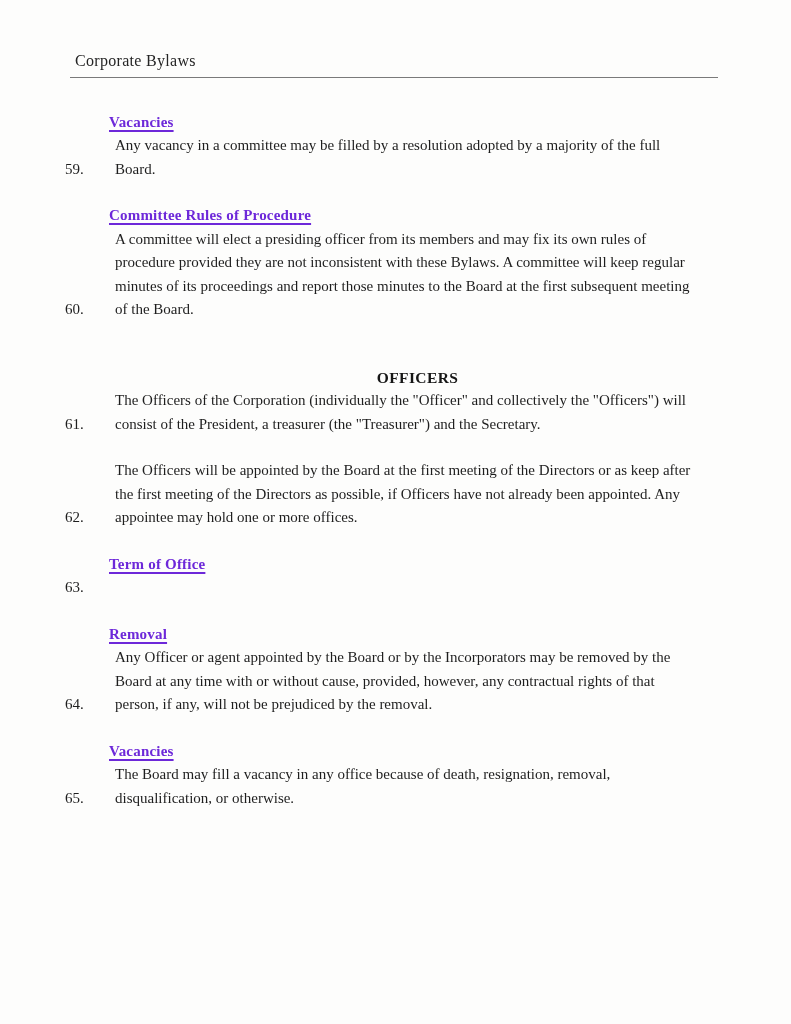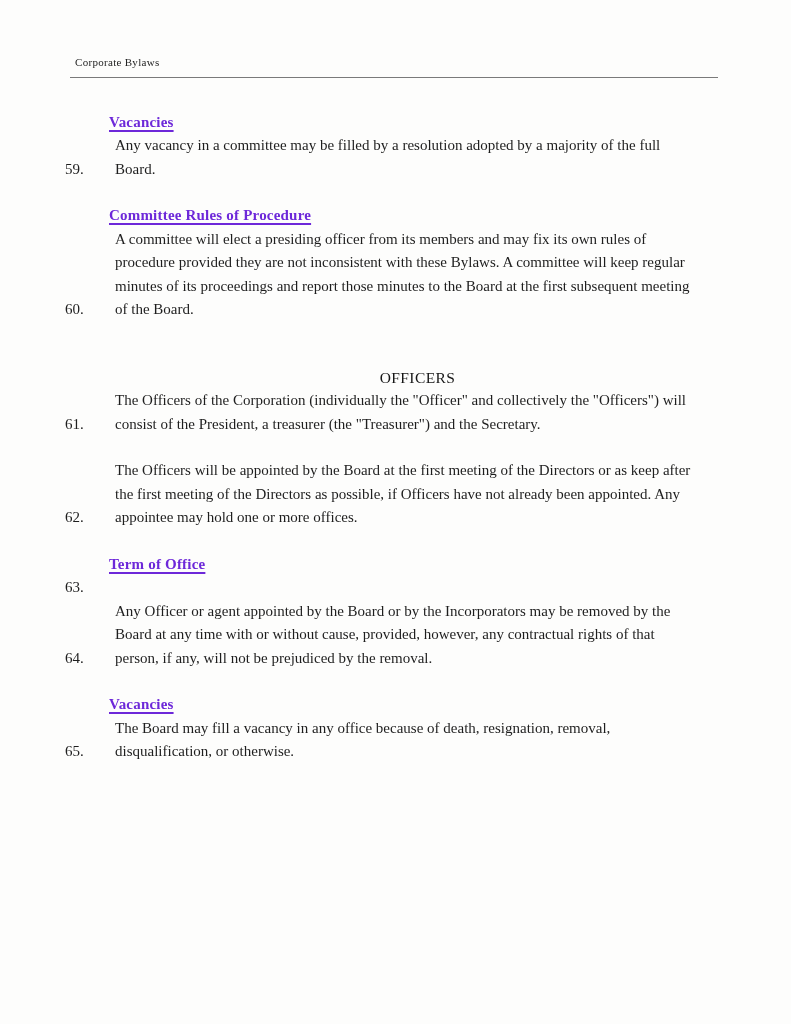--- a/index.html
+++ b/index.html
@@ -20,42 +20,42 @@
     overflow: hidden;
   }
   .doc-header {
     margin: 50px 73px 0 70px;
     border-bottom: 1.6px solid #7a7a7a;
     padding-bottom: 3px;
   }
   .doc-header-title {
     display: inline-block;
     margin-left: 5px;
-    font-size: 11px;
+    font-size: 16px;
     line-height: 18px;
     letter-spacing: 0.3px;
     color: #252525;
   }
   .content {
     margin-left: 65px;
     width: 655px;
   }
   .section-heading {
     margin-left: 44px;
     font-weight: bold;
     text-decoration: underline;
     text-decoration-thickness: 1.8px;
     text-underline-offset: 3px;
     color: #6d28d9;
     letter-spacing: 0.2px;
   }
   .center-heading {
     margin-left: 50px;
     text-align: center;
-    font-weight: normal;
+    font-weight: bold;
     font-size: 15.5px;
     color: #161616;
     letter-spacing: 0.4px;
   }
   .bylaw-item { display: flex; align-items: flex-end; }
   .item-number { flex: 0 0 50px; }
   .item-text { white-space: pre-line; }
   .mt-first   { margin-top: 33px; }
   .mt-section { margin-top: 23px; }
   .mt-big     { margin-top: 44px; }
@@ -104,20 +104,21 @@
 the first meeting of the Directors as possible, if Officers have not already been appointed. Any
 appointee may hold one or more offices.</div>
     </div>
 
     <div class="section-heading mt-section">Term of Office</div>
 
     <div class="bylaw-item">
       <div class="item-number">63.</div>
     </div>
 
+    <div class="section-heading mt-section">Removal</div>
 
     <div class="bylaw-item">
       <div class="item-number">64.</div>
       <div class="item-text">Any Officer or agent appointed by the Board or by the Incorporators may be removed by the
 Board at any time with or without cause, provided, however, any contractual rights of that
 person, if any, will not be prejudiced by the removal.</div>
     </div>
 
     <div class="section-heading mt-section">Vacancies</div>
 

